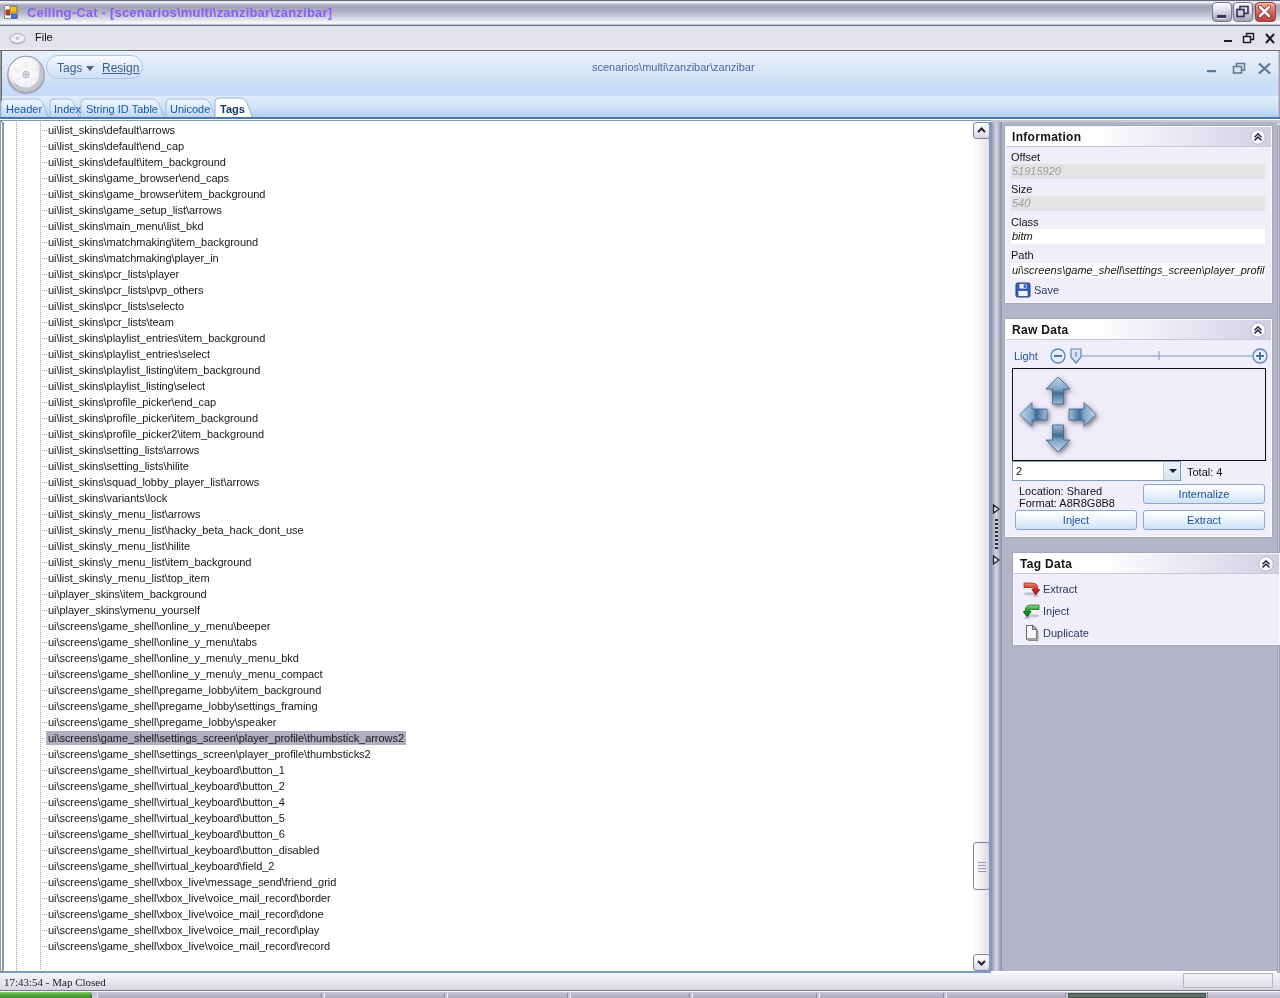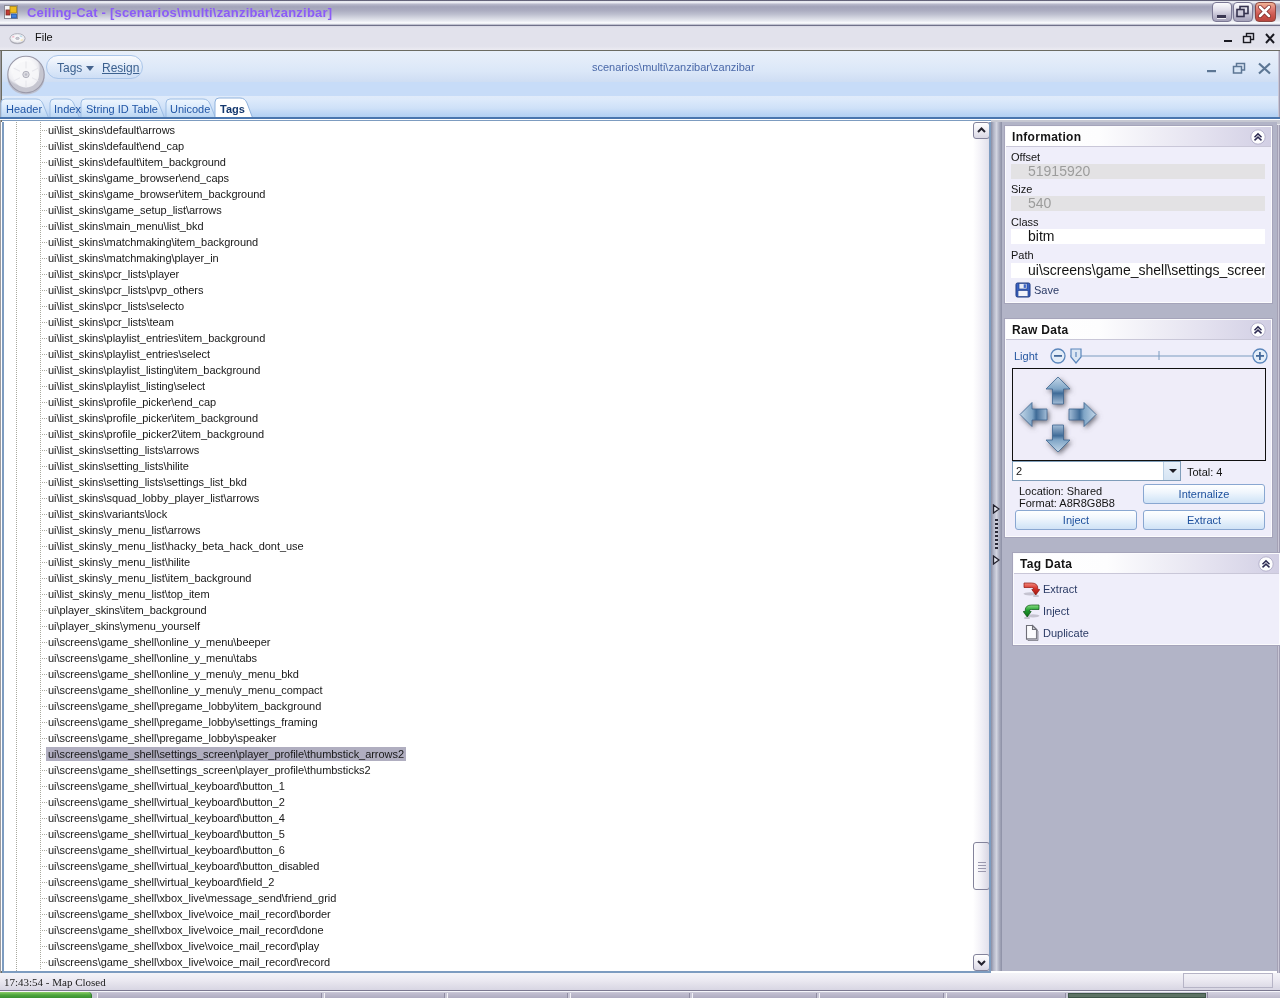--- a/index.html
+++ b/index.html
@@ -80,21 +80,21 @@
 
 #rightbg { left:1002px; top:122px; width:275px; height:849px; background:#b2b4c7; }
 .panel { position:absolute; left:1005px; width:267px; background:#efeefa;
   border:1px solid #fbfbfd; box-shadow:0 0 0 1px #a5a4ba; }
 .phead { position:relative; height:20px;
   background:linear-gradient(90deg,#ffffff 0%,#fdfdfe 35%,#e3e1ef 75%,#d2cfe4 100%);
   border-bottom:1px solid #c9c7d8; }
 .phead span { position:absolute; left:6px; top:3px; font-size:12px; font-weight:bold; color:#141414; letter-spacing:0.3px;}
 .chev { position:absolute; right:5px; top:2px; }
 .plabel { position:absolute; left:5px; font-size:11px; color:#141414; }
-.pbox { position:absolute; left:5px; width:254px; height:15px; font-size:14px; line-height:15px; padding-left:17px; }
+.pbox { position:absolute; left:5px; width:254px; height:15px; font-size:11px; line-height:15px; padding-left:1px;font-style:italic; }
 .pbox.dis { background:#e3e2e4; color:#9c9c9c; }
 .pbox.wht { background:#ffffff; color:#141414; }
 .btn { position:absolute; height:20px; border:1px solid #89a7d1; border-radius:3px;
   background:linear-gradient(180deg,#feffff 0%,#f0f6fd 40%,#dcebf9 75%,#d0e2f6 100%);
   font-size:11px; color:#1c4f9c; text-align:center; line-height:18px; }
 
 
 #p-info { top:126px; height:177px; }
 
 #p-raw { top:319px; height:218px; }
@@ -264,21 +264,20 @@
 <div class="row"><span class="stub"></span><span class="rt ">ui\list_skins\pcr_lists\team</span></div>
 <div class="row"><span class="stub"></span><span class="rt ">ui\list_skins\playlist_entries\item_background</span></div>
 <div class="row"><span class="stub"></span><span class="rt ">ui\list_skins\playlist_entries\select</span></div>
 <div class="row"><span class="stub"></span><span class="rt ">ui\list_skins\playlist_listing\item_background</span></div>
 <div class="row"><span class="stub"></span><span class="rt ">ui\list_skins\playlist_listing\select</span></div>
 <div class="row"><span class="stub"></span><span class="rt ">ui\list_skins\profile_picker\end_cap</span></div>
 <div class="row"><span class="stub"></span><span class="rt ">ui\list_skins\profile_picker\item_background</span></div>
 <div class="row"><span class="stub"></span><span class="rt ">ui\list_skins\profile_picker2\item_background</span></div>
 <div class="row"><span class="stub"></span><span class="rt ">ui\list_skins\setting_lists\arrows</span></div>
 <div class="row"><span class="stub"></span><span class="rt ">ui\list_skins\setting_lists\hilite</span></div>
-<div class="row"><span class="stub"></span><span class="rt ">ui\list_skins\setting_lists\settings_list_bkd</span></div>
 <div class="row"><span class="stub"></span><span class="rt ">ui\list_skins\squad_lobby_player_list\arrows</span></div>
 <div class="row"><span class="stub"></span><span class="rt ">ui\list_skins\variants\lock</span></div>
 <div class="row"><span class="stub"></span><span class="rt ">ui\list_skins\y_menu_list\arrows</span></div>
 <div class="row"><span class="stub"></span><span class="rt ">ui\list_skins\y_menu_list\hacky_beta_hack_dont_use</span></div>
 <div class="row"><span class="stub"></span><span class="rt ">ui\list_skins\y_menu_list\hilite</span></div>
 <div class="row"><span class="stub"></span><span class="rt ">ui\list_skins\y_menu_list\item_background</span></div>
 <div class="row"><span class="stub"></span><span class="rt ">ui\list_skins\y_menu_list\top_item</span></div>
 <div class="row"><span class="stub"></span><span class="rt ">ui\player_skins\item_background</span></div>
 <div class="row"><span class="stub"></span><span class="rt ">ui\player_skins\ymenu_yourself</span></div>
 <div class="row"><span class="stub"></span><span class="rt ">ui\screens\game_shell\online_y_menu\beeper</span></div>

